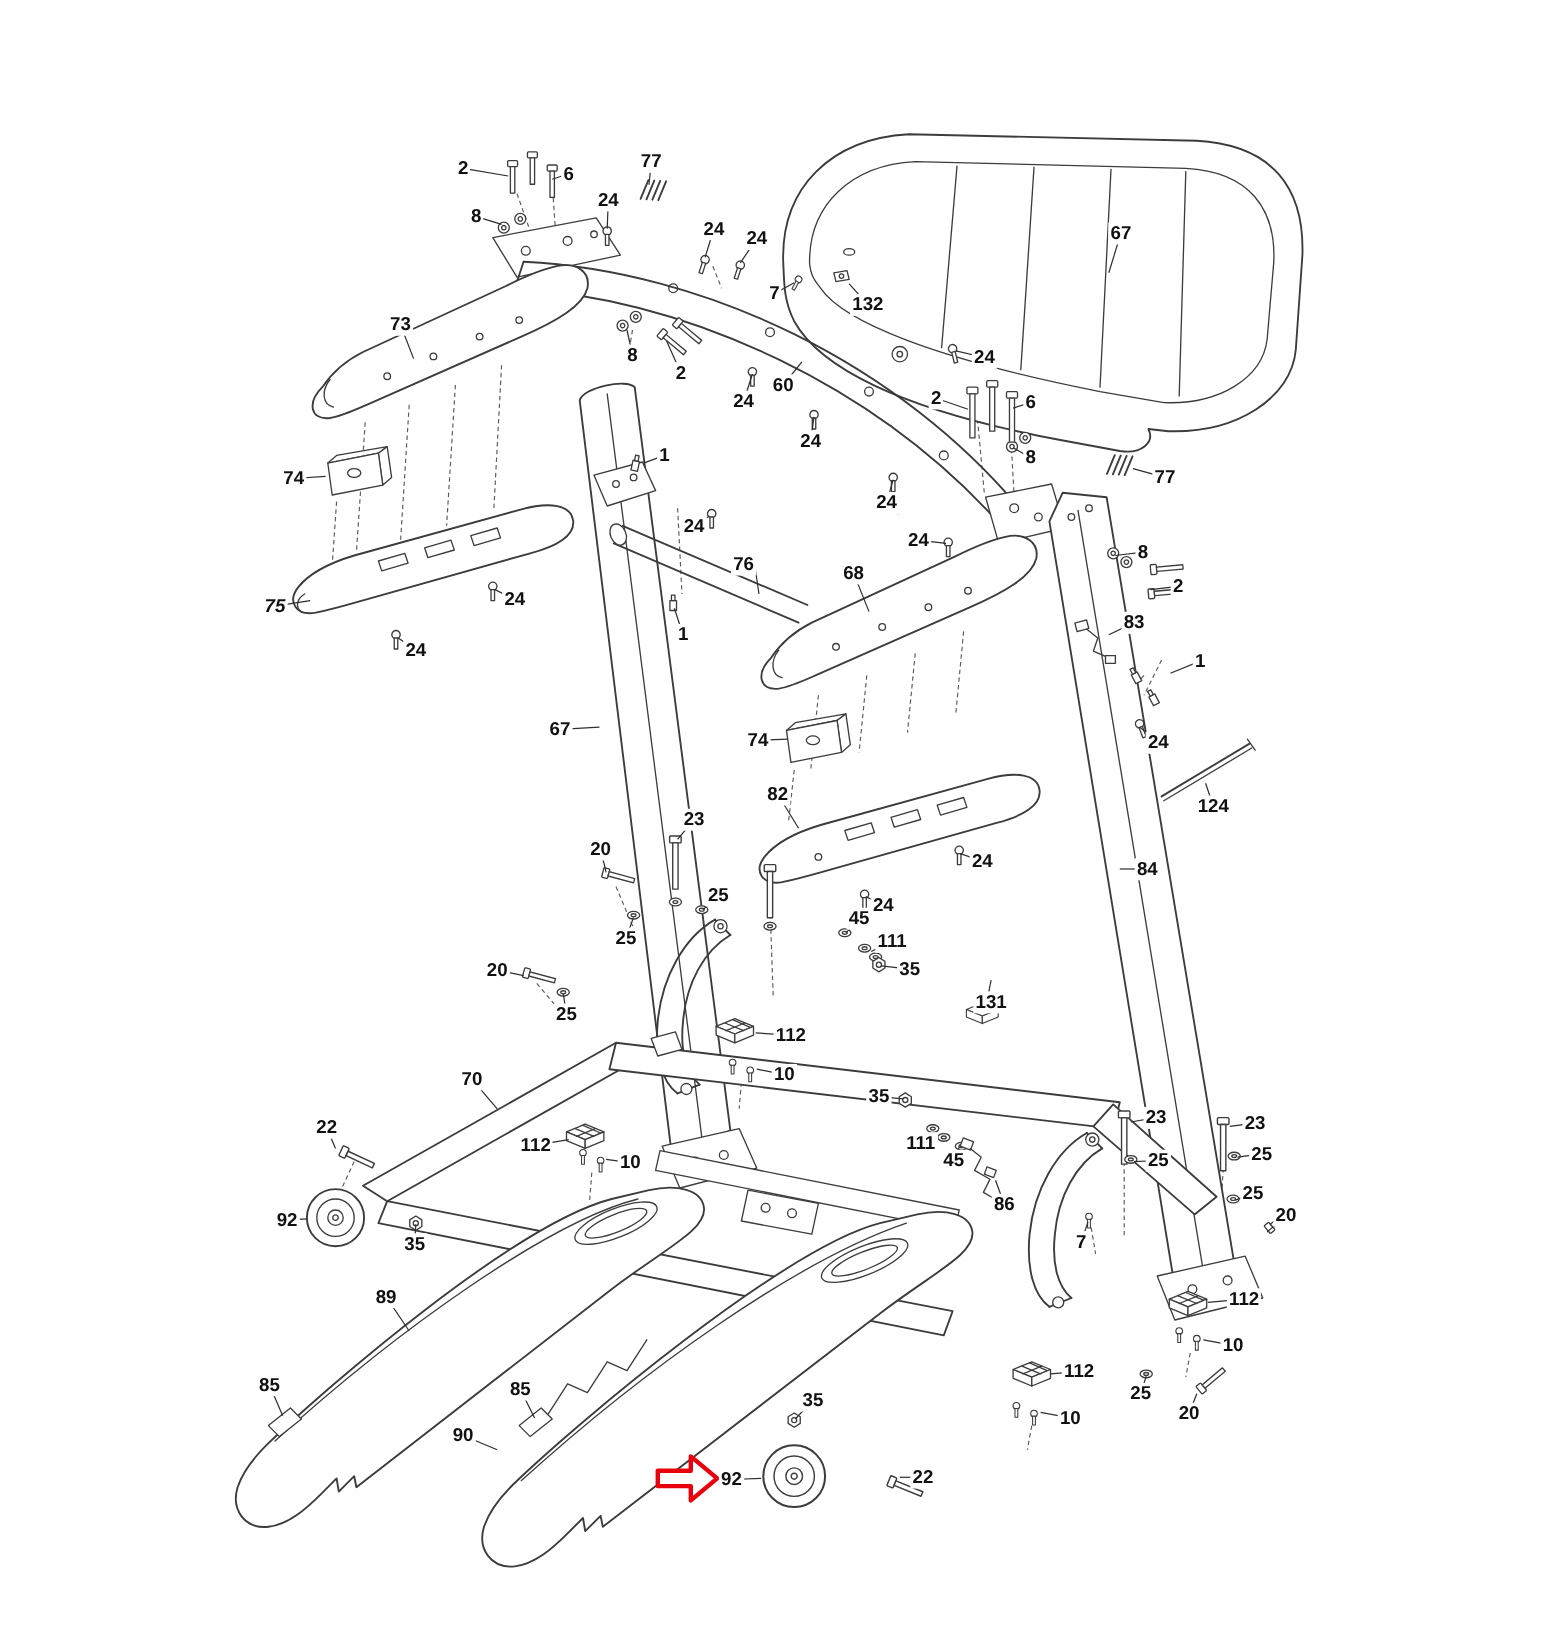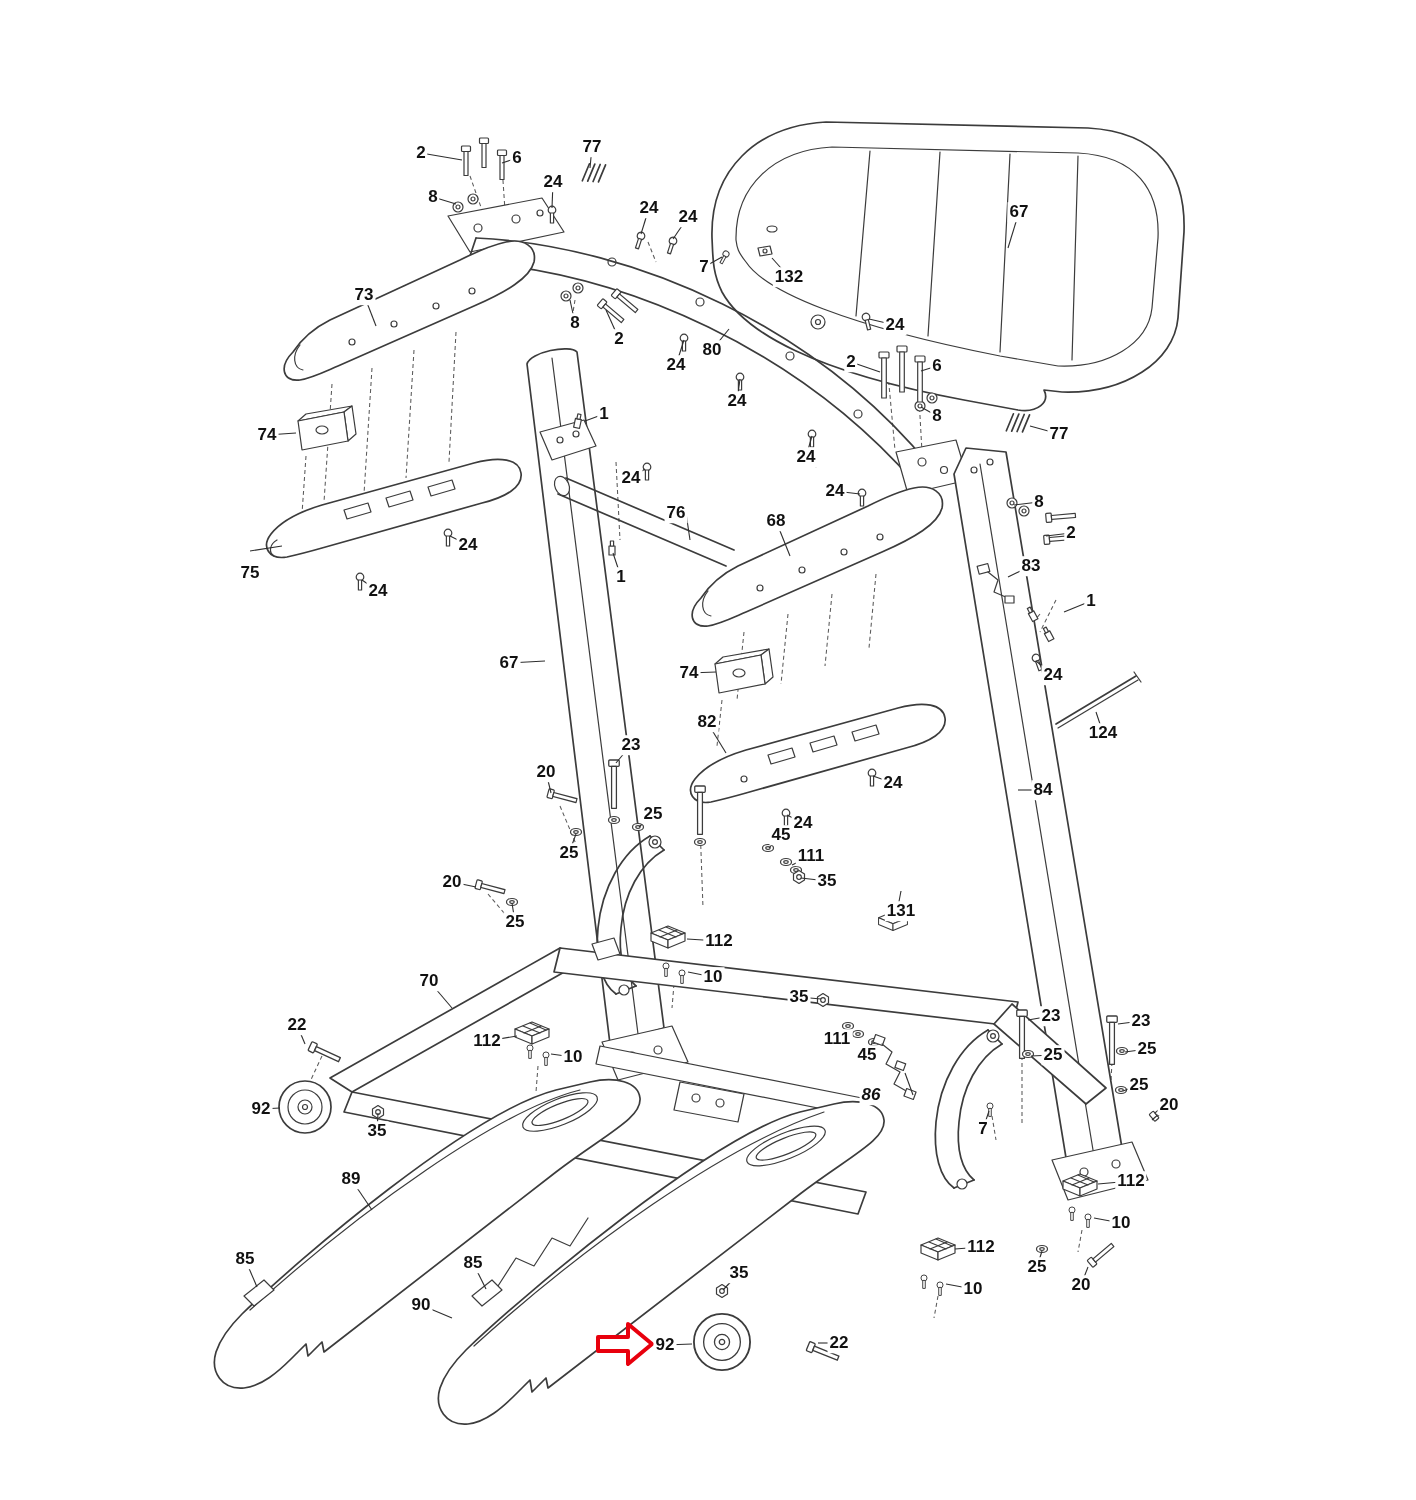--- a/index.html
+++ b/index.html
@@ -503,37 +503,37 @@
       <div class="part-label" style="left: 433px; top: 197px;">8</div>
       <div class="part-label" style="left: 649px; top: 208px;">24</div>
       <div class="part-label" style="left: 688px; top: 217px;">24</div>
       <div class="part-label" style="left: 1019px; top: 212px;">67</div>
       <div class="part-label" style="left: 704px; top: 267px;">7</div>
       <div class="part-label" style="left: 789px; top: 277px;">132</div>
       <div class="part-label" style="left: 364px; top: 295px;">73</div>
       <div class="part-label" style="left: 575px; top: 323px;">8</div>
       <div class="part-label" style="left: 895px; top: 325px;">24</div>
       <div class="part-label" style="left: 619px; top: 339px;">2</div>
-      <div class="part-label" style="left: 712px; top: 350px;">80</div>
+      <div class="part-label" style="left: 712px; top: 350px;">60</div>
       <div class="part-label" style="left: 676px; top: 365px;">24</div>
       <div class="part-label" style="left: 851px; top: 362px;">2</div>
       <div class="part-label" style="left: 937px; top: 366px;">6</div>
       <div class="part-label" style="left: 737px; top: 401px;">24</div>
       <div class="part-label" style="left: 937px; top: 416px;">8</div>
       <div class="part-label" style="left: 267px; top: 435px;">74</div>
       <div class="part-label" style="left: 604px; top: 414px;">1</div>
       <div class="part-label" style="left: 1059px; top: 434px;">77</div>
       <div class="part-label" style="left: 806px; top: 457px;">24</div>
       <div class="part-label" style="left: 631px; top: 478px;">24</div>
       <div class="part-label" style="left: 835px; top: 491px;">24</div>
       <div class="part-label" style="left: 1039px; top: 502px;">8</div>
       <div class="part-label" style="left: 676px; top: 513px;">76</div>
       <div class="part-label" style="left: 776px; top: 521px;">68</div>
       <div class="part-label" style="left: 1071px; top: 533px;">2</div>
-      <div class="part-label" style="left: 250px; top: 573px;">75</div>
+      <div class="part-label" style="left: 250px; top: 551px; font-style: italic;">75</div>
       <div class="part-label" style="left: 468px; top: 545px;">24</div>
       <div class="part-label" style="left: 1031px; top: 566px;">83</div>
       <div class="part-label" style="left: 621px; top: 577px;">1</div>
       <div class="part-label" style="left: 378px; top: 591px;">24</div>
       <div class="part-label" style="left: 1091px; top: 601px;">1</div>
       <div class="part-label" style="left: 509px; top: 663px;">67</div>
       <div class="part-label" style="left: 689px; top: 673px;">74</div>
       <div class="part-label" style="left: 1053px; top: 675px;">24</div>
       <div class="part-label" style="left: 707px; top: 722px;">82</div>
       <div class="part-label" style="left: 1103px; top: 733px;">124</div>
@@ -557,21 +557,21 @@
       <div class="part-label" style="left: 1051px; top: 1016px;">23</div>
       <div class="part-label" style="left: 1141px; top: 1021px;">23</div>
       <div class="part-label" style="left: 297px; top: 1025px;">22</div>
       <div class="part-label" style="left: 837px; top: 1039px;">111</div>
       <div class="part-label" style="left: 487px; top: 1041px;">112</div>
       <div class="part-label" style="left: 1053px; top: 1055px;">25</div>
       <div class="part-label" style="left: 1147px; top: 1049px;">25</div>
       <div class="part-label" style="left: 867px; top: 1055px;">45</div>
       <div class="part-label" style="left: 573px; top: 1057px;">10</div>
       <div class="part-label" style="left: 1139px; top: 1085px;">25</div>
-      <div class="part-label" style="left: 871px; top: 1095px; font-style: italic;">86</div>
+      <div class="part-label" style="left: 913px; top: 1095px;">86</div>
       <div class="part-label" style="left: 261px; top: 1109px;">92</div>
       <div class="part-label" style="left: 1169px; top: 1105px;">20</div>
       <div class="part-label" style="left: 983px; top: 1129px;">7</div>
       <div class="part-label" style="left: 377px; top: 1131px;">35</div>
       <div class="part-label" style="left: 351px; top: 1179px;">89</div>
       <div class="part-label" style="left: 1131px; top: 1181px;">112</div>
       <div class="part-label" style="left: 1121px; top: 1223px;">10</div>
       <div class="part-label" style="left: 245px; top: 1259px;">85</div>
       <div class="part-label" style="left: 473px; top: 1263px;">85</div>
       <div class="part-label" style="left: 981px; top: 1247px;">112</div>

